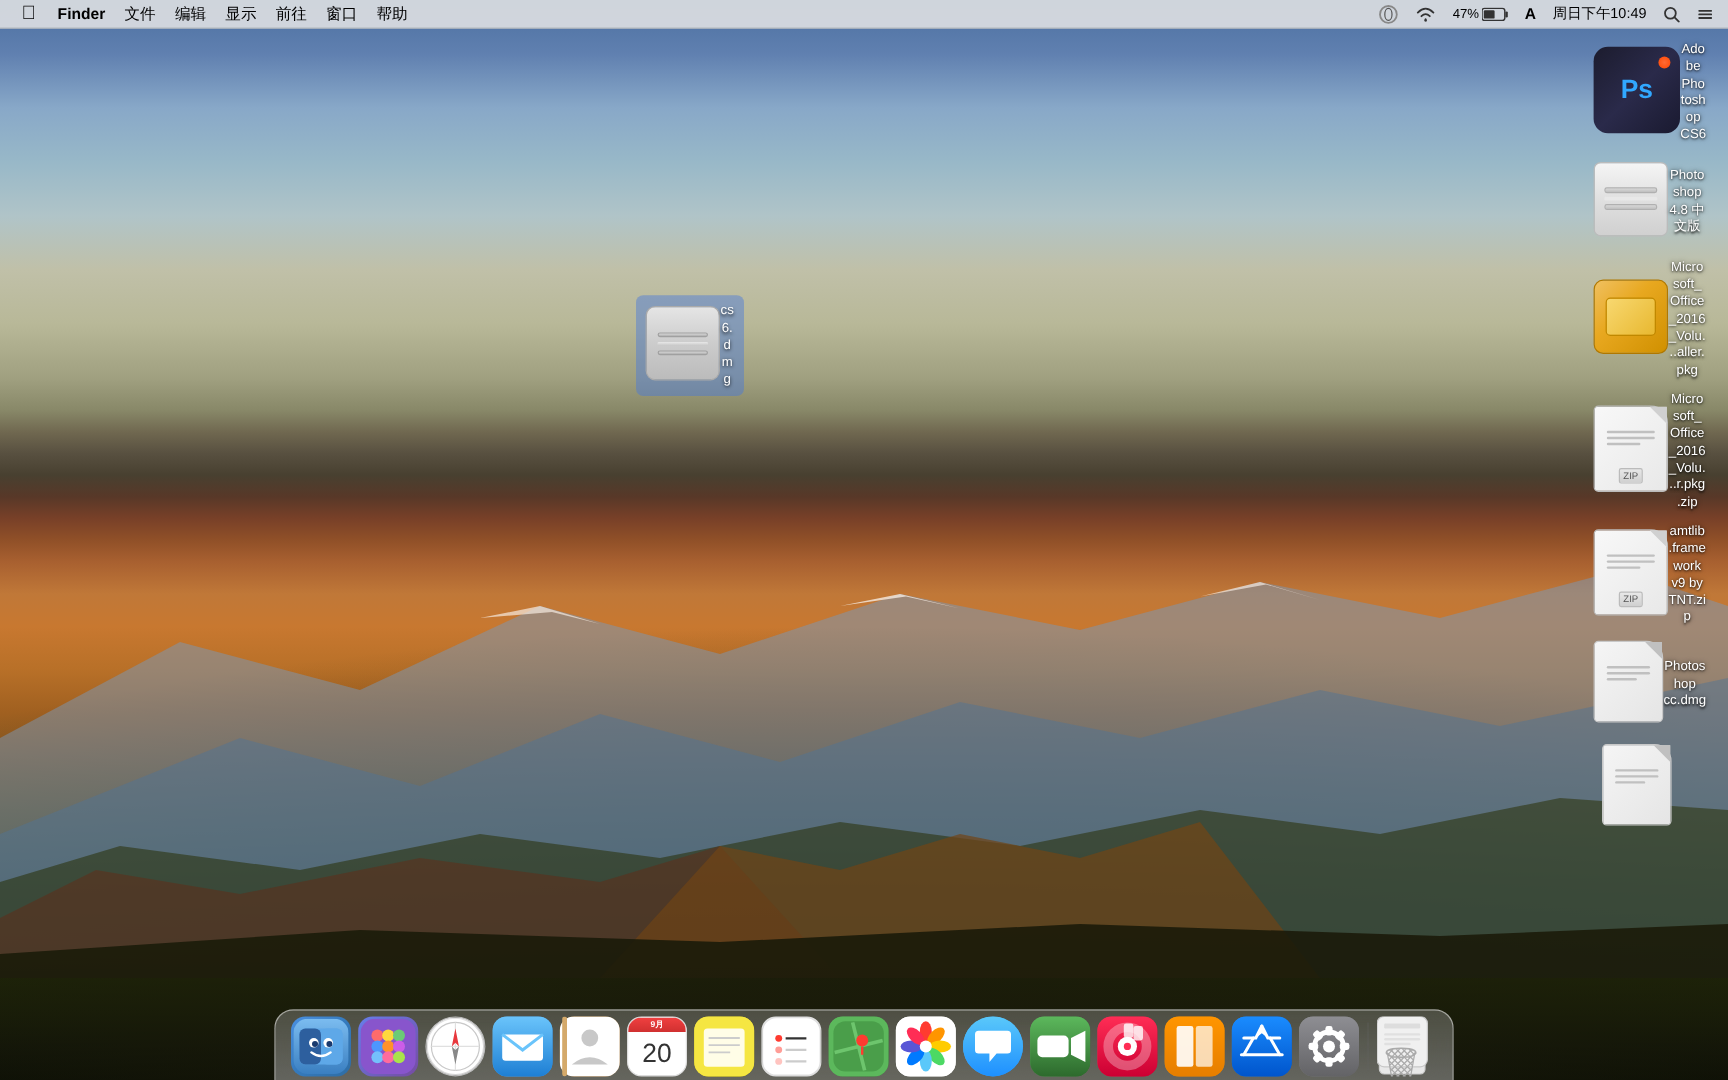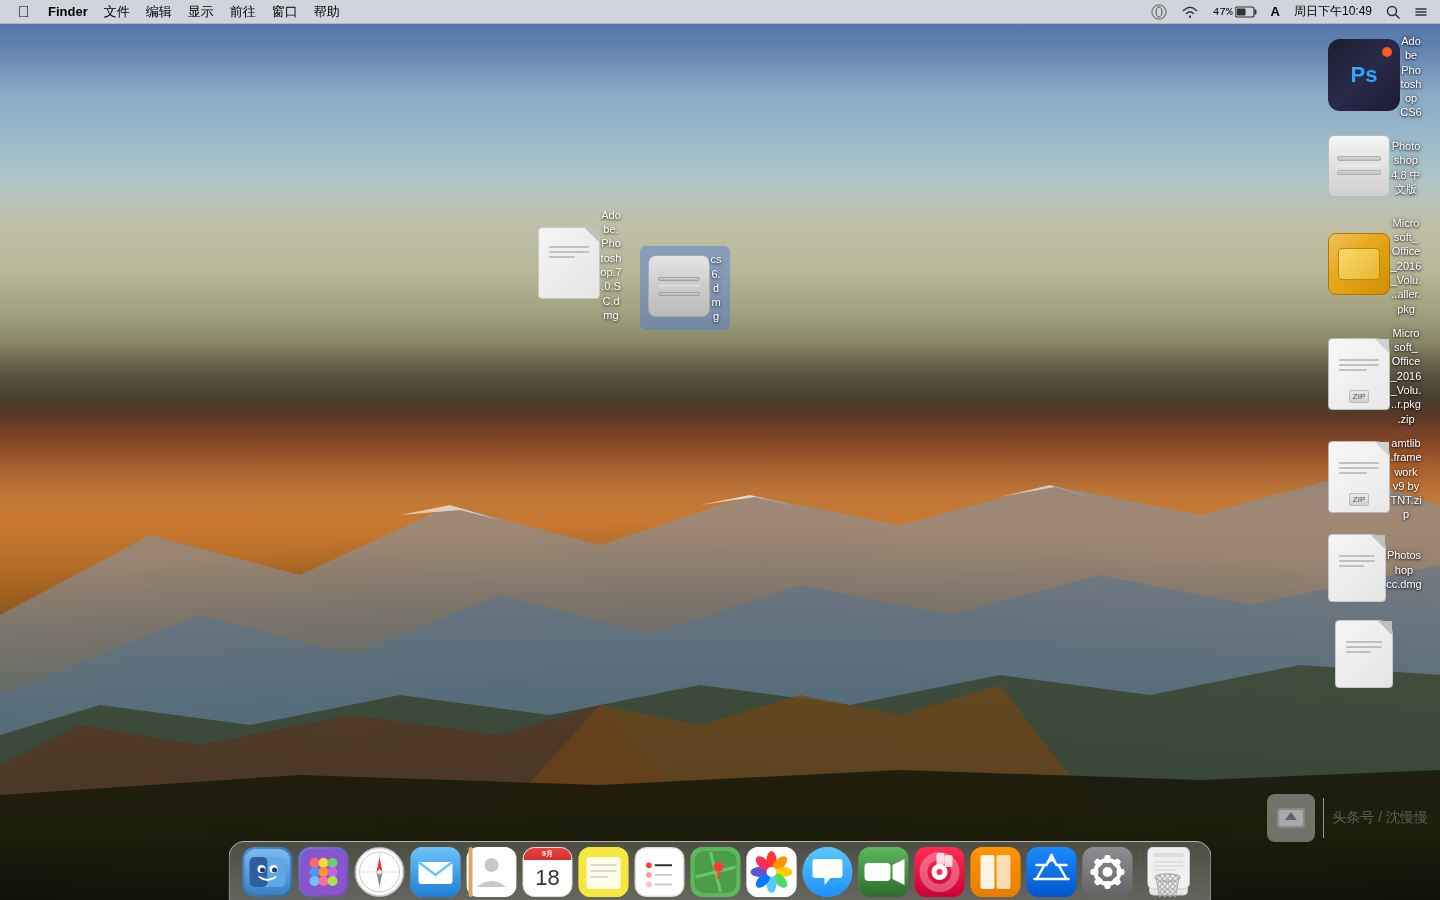--- a/index.html
+++ b/index.html
@@ -522,21 +522,20 @@
       display: flex;
       align-items: center;
       justify-content: center;
     }
 
     .battery-indicator {
       display: flex;
       align-items: center;
       gap: 2px;
       font-size: 11px;
-      font-family: Liberation Mono, monospace;
     }
 
     
     .doc-generic {
       width: 64px;
       height: 74px;
       background: linear-gradient(135deg, #f5f5f5 0%, #e5e5e5 100%);
       border-radius: 4px 14px 4px 4px;
       border: 1px solid #c8c8c8;
       position: relative;
@@ -784,58 +783,34 @@
           </div>
         </div>
       </div>
 
     </div>
 
   </div>
 
   <div class="desktop-icons-center">
 
-    <div class="desktop-icon" style="width:100px;">
-      <div class="icon-img" style="width:72px;height:72px;">
-        <div class="doc-generic" style="width:62px;height:72px;">
-          <div class="doc-corner-fold"></div>
-          <div class="doc-lines" style="top:18px;">
-            <div class="doc-line"></div>
-            <div class="doc-line"></div>
-            <div class="doc-line" style="width:65%"></div>
-          </div>
-        </div>
-      </div>
-      <span class="icon-label" style="color:#fff;text-shadow:0 1px 3px rgba(0,0,0,0.9);">Adobe.Photoshop.7.0.SC.dmg</span>
-    </div>
 
     <div class="desktop-icon selected" style="width:90px;background:rgba(70,120,220,0.45);border-radius:6px;margin-top:46px;">
       <div class="icon-img" style="width:72px;height:72px;">
         <div class="dmg-body" style="width:62px;height:62px;background:linear-gradient(180deg,#e5e5e5 0%,#cccccc 50%,#bbbbbb 100%);border:1px solid #aaa;">
           <div class="dmg-stripe" style="width:42px;"></div>
           <div class="dmg-stripe-light" style="width:42px;"></div>
           <div class="dmg-stripe" style="width:42px;"></div>
         </div>
       </div>
       <span class="icon-label" style="color:#fff;text-shadow:0 1px 3px rgba(0,0,0,0.9);">cs6.dmg</span>
     </div>
 
   </div>
 
-  <div id="watermark">
-    <div class="watermark-icon-area">
-      <svg width="32" height="32" viewBox="0 0 32 32">
-        <rect x="2" y="6" width="28" height="20" rx="3" fill="#888"></rect>
-        <rect x="4" y="8" width="24" height="16" rx="2" fill="#aaa"></rect>
-        <polygon points="16,10 22,18 10,18" fill="#666"></polygon>
-      </svg>
-    </div>
-    <div class="watermark-divider"></div>
-    <span class="watermark-text">头条号 / 沈慢慢</span>
-  </div>
 
   <div id="dock">
 
     <div class="dock-icon">
       <div class="finder-icon">
         <svg width="46" height="46" viewBox="0 0 46 46">
           <rect width="46" height="46" rx="12" fill="url(#finderGrad)"></rect>
           <defs>
             <linearGradient id="finderGrad" x1="0" y1="0" x2="0" y2="1">
               <stop offset="0%" stop-color="#7bbcf0"></stop>
@@ -913,21 +888,21 @@
           <rect x="2" y="0" width="4" height="50" rx="2" fill="#d4a96a"></rect>
           <circle cx="25" cy="18" r="7" fill="#c8c8c8"></circle>
           <path d="M10 40 Q25 28 40 40" fill="#c8c8c8"></path>
         </svg>
       </div>
     </div>
 
     <div class="dock-icon">
       <div class="calendar-icon">
         <div class="calendar-icon-header">9月</div>
-        <div class="calendar-icon-date">18</div>
+        <div class="calendar-icon-date">20</div>
       </div>
     </div>
 
     <div class="dock-icon">
       <div class="notes-icon">
         <svg width="50" height="50" viewBox="0 0 50 50">
           <rect width="50" height="50" rx="12" fill="#f5e642"></rect>
           <rect x="8" y="10" width="34" height="32" rx="3" fill="#fffde7"></rect>
           <line x1="12" y1="18" x2="38" y2="18" stroke="#ccc" stroke-width="1.5"></line>
           <line x1="12" y1="24" x2="38" y2="24" stroke="#ccc" stroke-width="1.5"></line>

